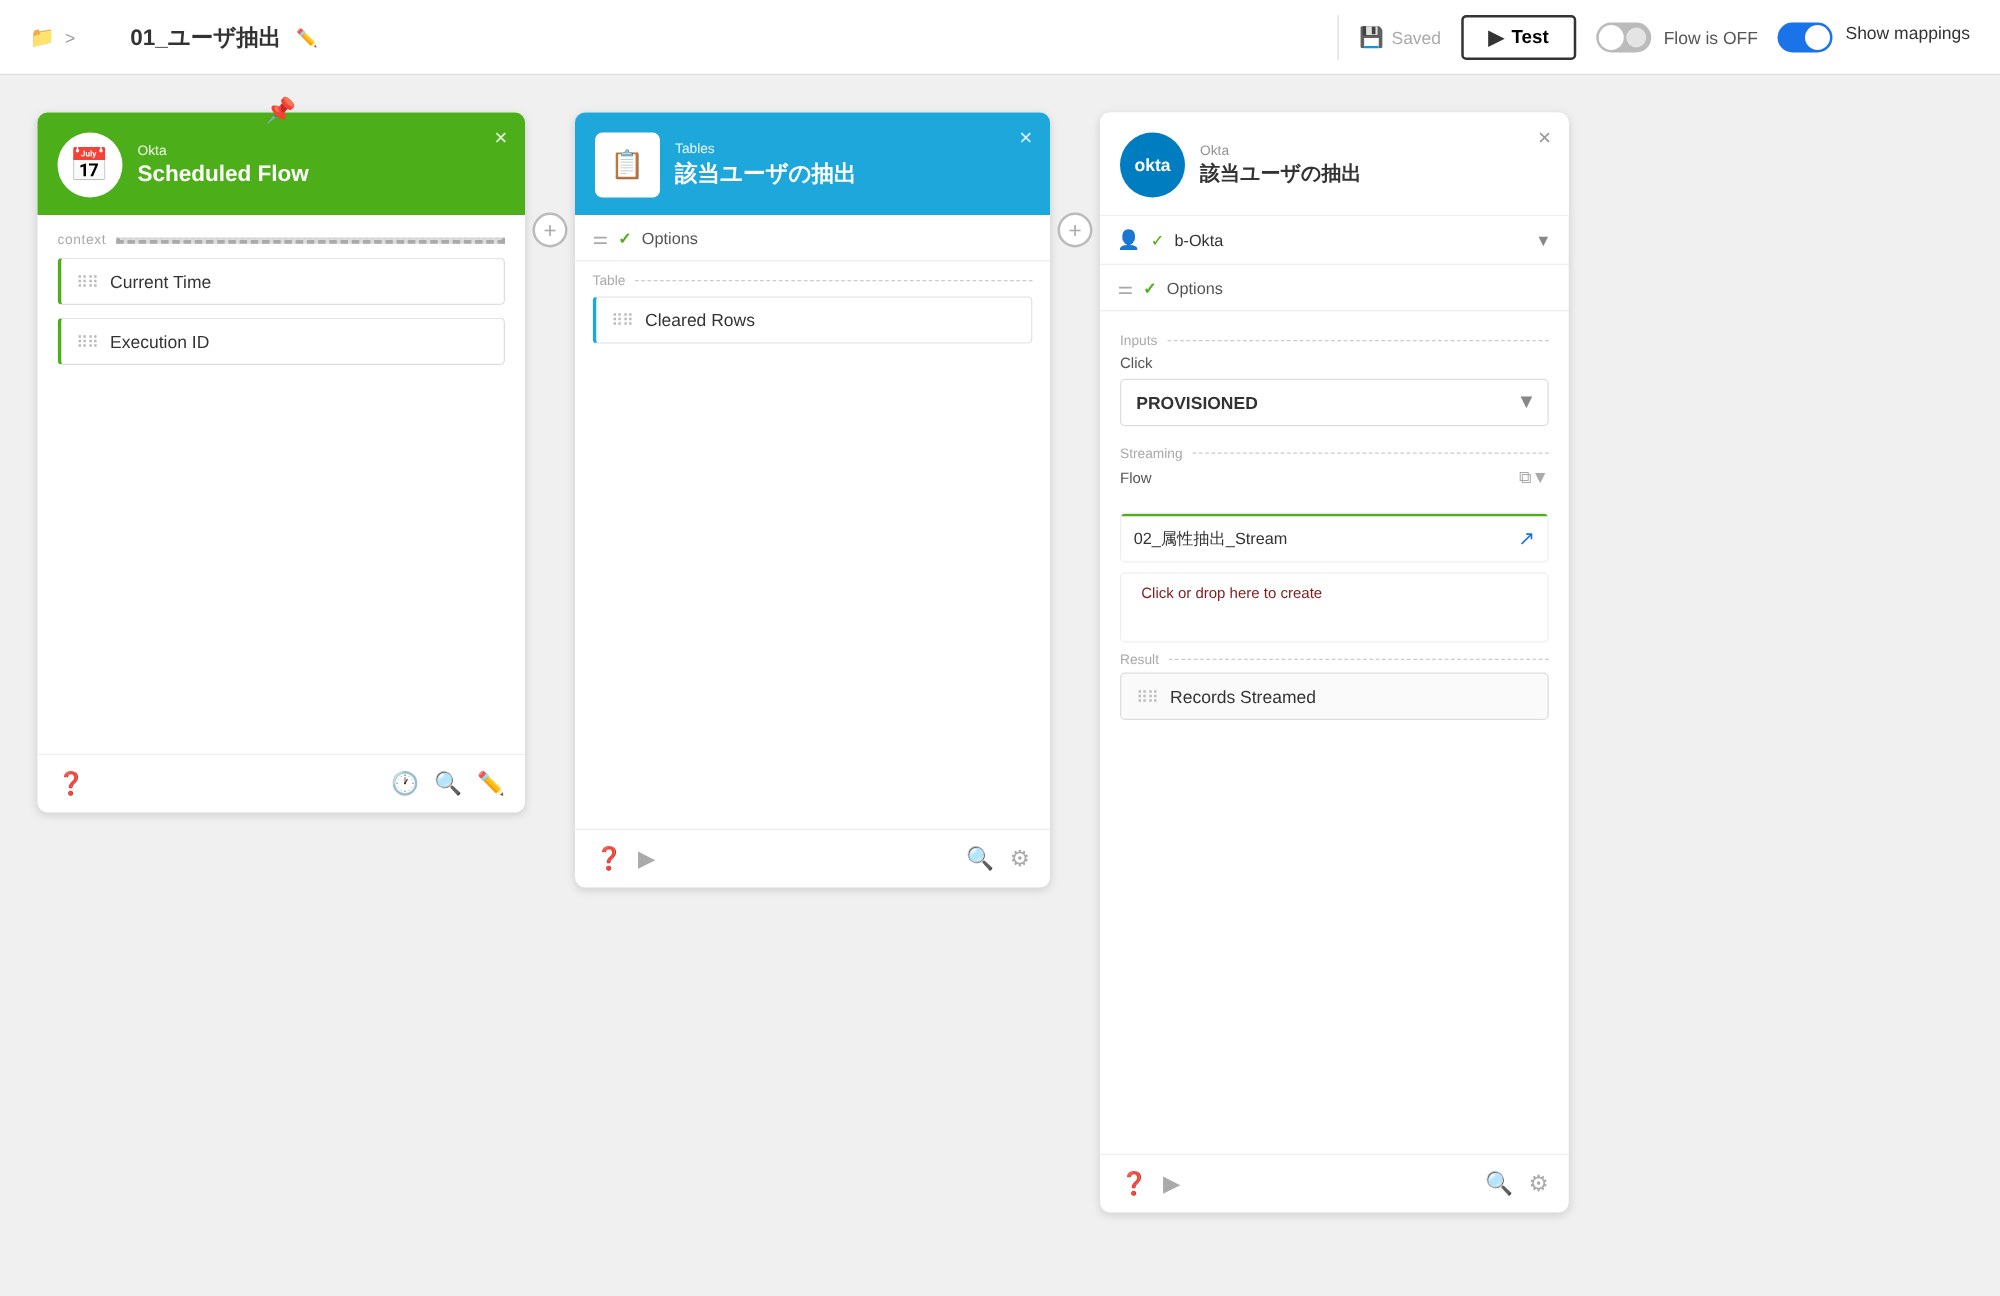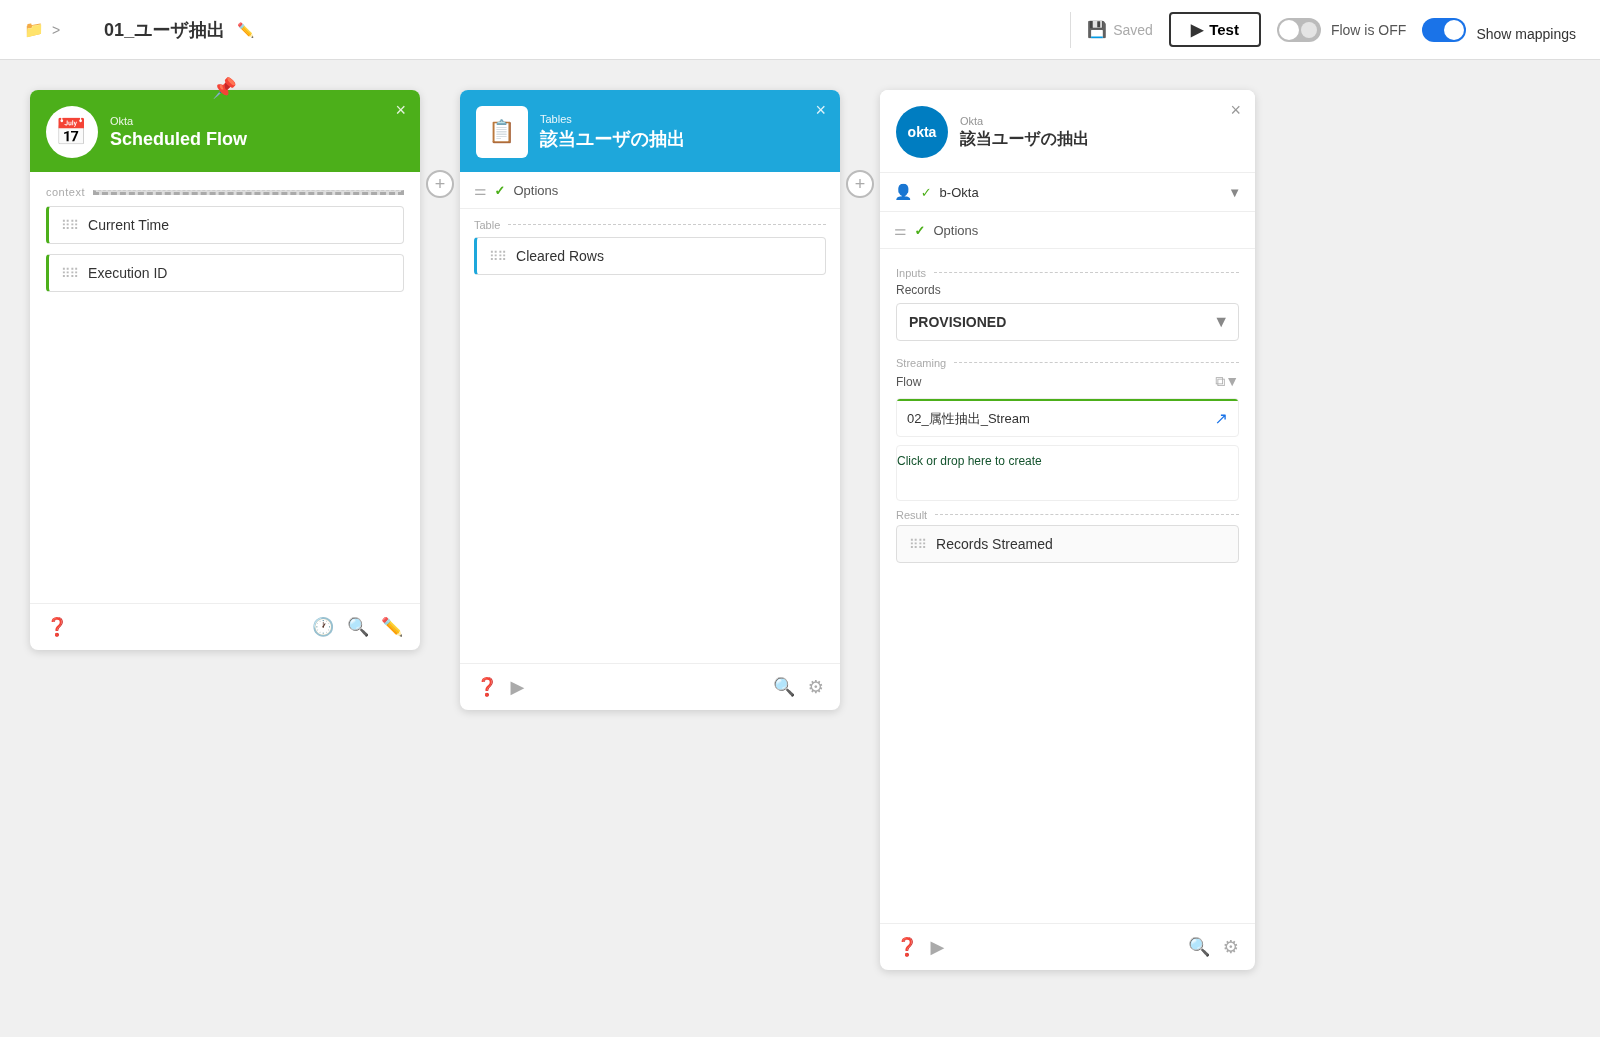--- a/index.html
+++ b/index.html
@@ -82,21 +82,21 @@
       height: 20px;
       border-radius: 50%;
       background: #fff;
       position: absolute;
       right: 2px;
     }
     .toggle-thumb-left { left: 2px; right: auto; }
 
     .show-mappings {
       display: flex;
-      align-items: flex-end;
+      align-items: flex-start;
       gap: 10px;
       color: #333;
       font-size: 14px;
     }
 
     .show-mappings-toggle {
       width: 44px;
       height: 24px;
       border-radius: 12px;
       background: #1a73e8;
@@ -331,22 +331,22 @@
     }
     .flow-link-icon {
       color: #1a73e8;
       font-size: 16px;
       cursor: pointer;
     }
 
     .drop-zone {
       border: 1px solid #eee;
       border-radius: 4px;
-      padding: 8px 0;
-      color: #14532d;
+      padding: 8px 16px;
+      color: #7f1d1d;
       font-size: 12px;
       margin-bottom: 4px;
       min-height: 36px;
     }
 
     .inputs-section-label {
       font-size: 11px;
       color: #aaa;
       margin: 8px 0 4px;
       display: flex;
@@ -528,29 +528,29 @@
     <div class="options-row">
       <span style="color:#aaa;font-size:14px;">⚌</span>
       <span class="options-check">✓</span>
       <span>Options</span>
     </div>
 
     <div style="padding:10px 16px;">
 
       <div class="inputs-section-label">Inputs</div>
 
-      <div style="font-size:12px;color:#555;margin-bottom:6px;">Records</div>
+      <div style="font-size:12px;color:#555;margin-bottom:6px;">Click</div>
       <div class="select-wrapper">
         <select class="select-field"><option value="PROVISIONED">PROVISIONED</option></select>
         <span class="select-arrow">▼</span>
       </div>
 
       <div class="inputs-section-label">Streaming</div>
 
-      <div style="display:flex;align-items:center;justify-content:space-between;margin-bottom:8px;">
+      <div style="display:flex;align-items:center;justify-content:space-between;margin-bottom:20px;">
         <span style="font-size:12px;color:#555;">Flow</span>
         <span style="color:#aaa;font-size:14px;cursor:pointer;">⧉▼</span>
       </div>
 
       <div class="flow-input-wrapper">
         <div style="border-bottom:2px solid #4caf1a;padding:0;"></div>
         <div class="flow-input-value">
           <span style="font-size:13px;color:#333;flex:1;">02_属性抽出_Stream</span>
           <span class="flow-link-icon">↗</span>
         </div>

